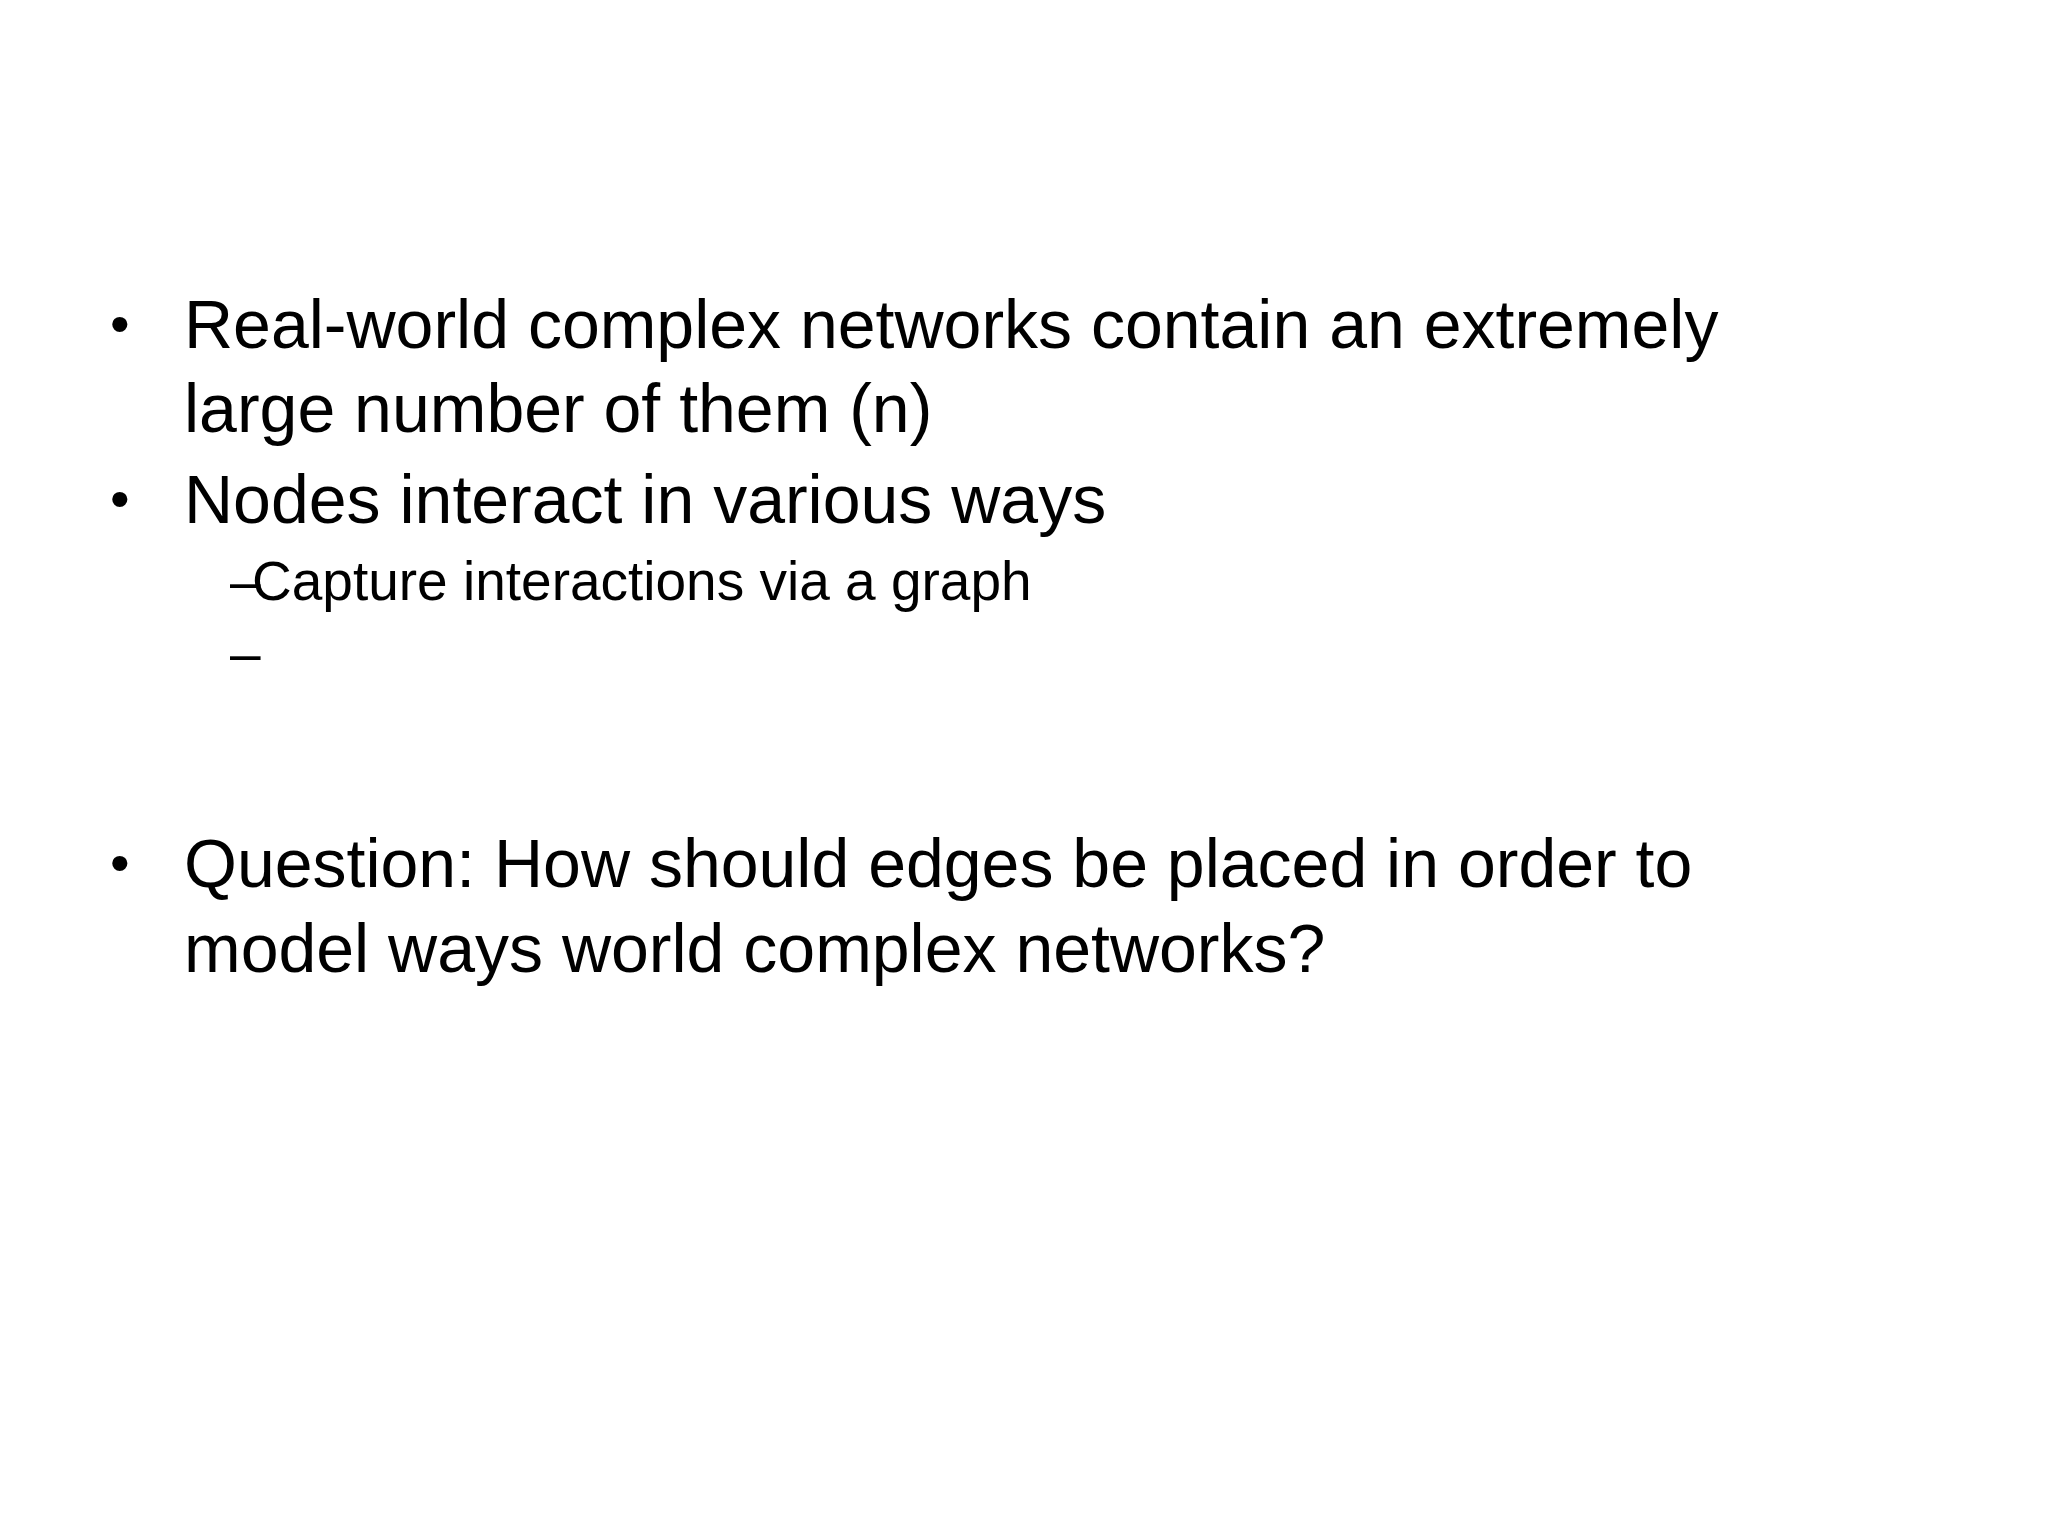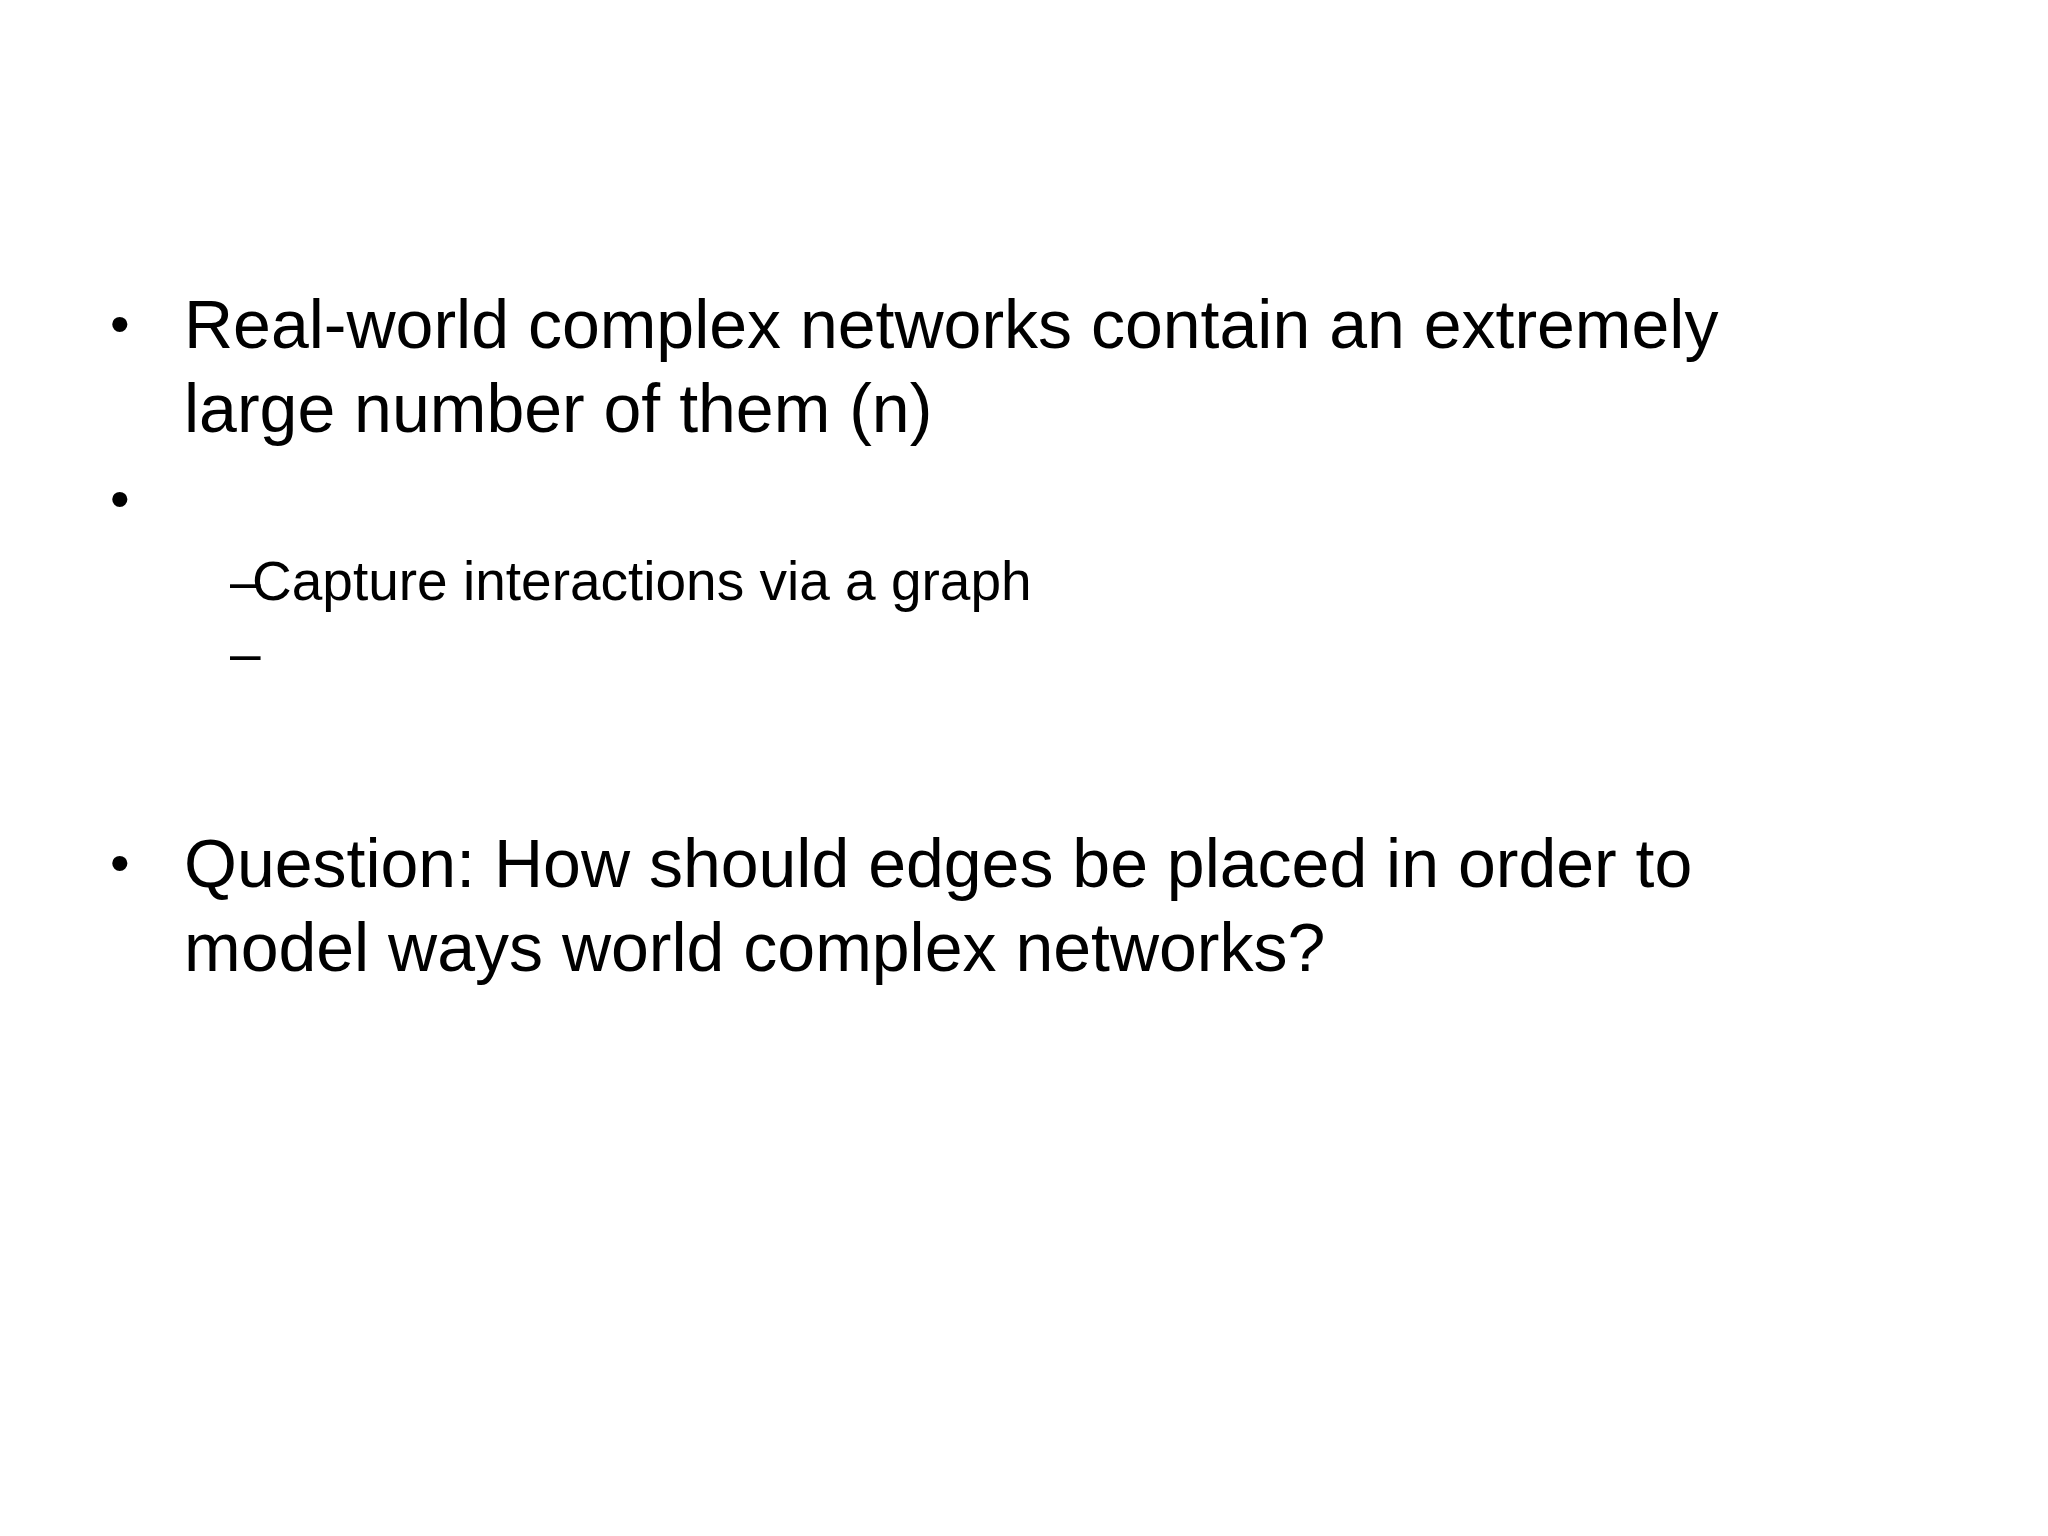--- a/index.html
+++ b/index.html
@@ -111,20 +111,21 @@
 
   <div class="body-area">
 
     <div class="bullet-row lvl1">
       <span class="marker">•</span>
       <span class="btext">Real-world complex networks contain an extremely large number of them (n)</span>
     </div>
 
     <div class="bullet-row lvl1">
       <span class="marker">•</span>
+      <span class="btext">Nodes interact in various ways</span>
     </div>
 
     <div class="bullet-row lvl2">
       <span class="marker">–</span>
       <span class="btext">Capture interactions via a graph</span>
     </div>
 
     <div class="bullet-row lvl2">
       <span class="marker">–</span>
     </div>

